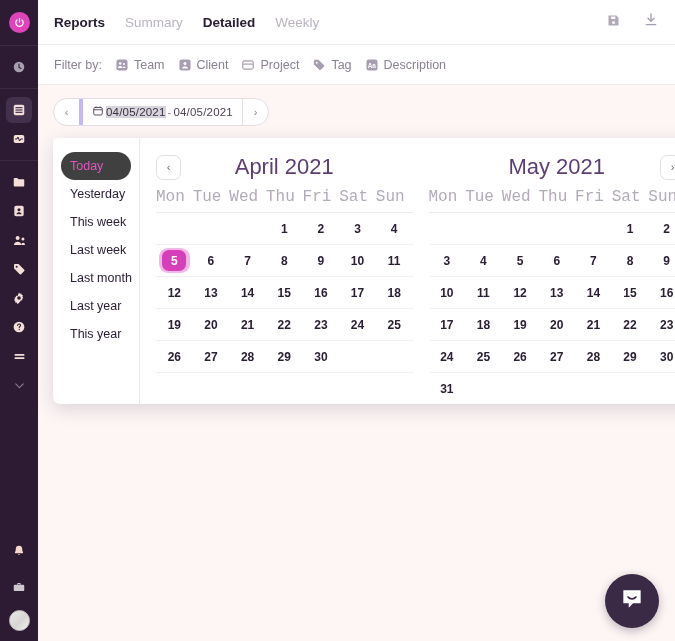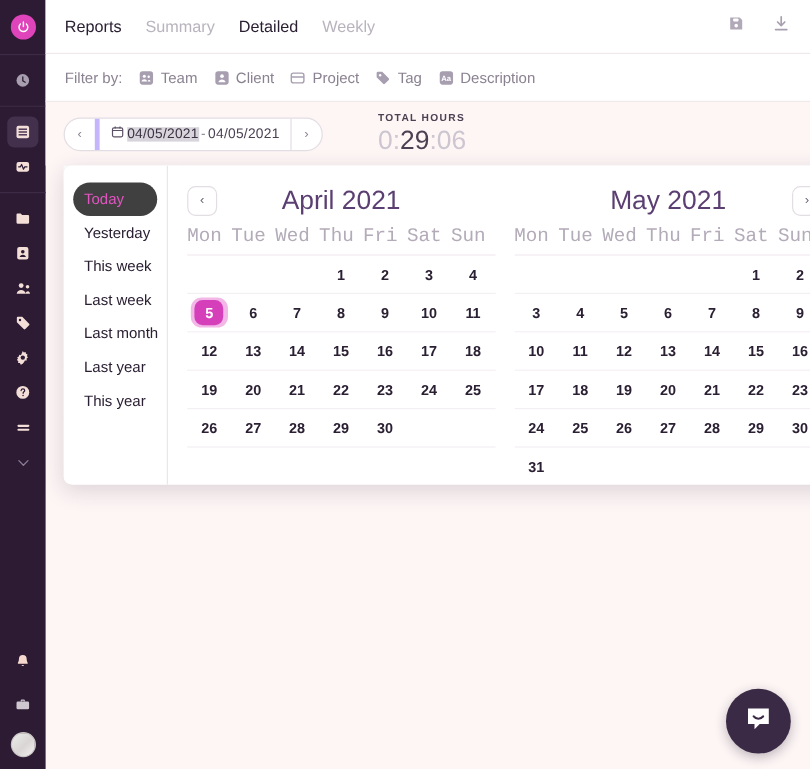--- a/index.html
+++ b/index.html
@@ -48,21 +48,21 @@
   }
 
   
   #header {
     position: absolute; left: 38px; top: 0; width: 637px; height: 45px;
     background: #fff; border-bottom: 1px solid #efe9ea;
     display: flex; align-items: center; padding: 0 16px;
   }
   .tabs { display: flex; align-items: baseline; gap: 20px; }
   .tab { font-size: 13.5px; color: #b9b3bd; white-space: nowrap; }
-  .tab.strong { color: #2b2033; font-weight: normal; text-align: center; }
+  .tab.strong { color: #2b2033; font-weight: bold; text-align: center; }
   .hdr-right { margin-left: auto; display: flex; align-items: center; gap: 22px;
     color: #a89fb0; }
 
   
   #filterbar {
     position: absolute; left: 38px; top: 45px; width: 637px; height: 40px;
     background: #fff; border-bottom: 1px solid #efe9ea;
     display: flex; align-items: center; padding: 0 16px; gap: 13px;
   }
   .filter-label { font-size: 12.5px; color: #8b8291; }
@@ -358,24 +358,20 @@
             <path d="M16 2.8v3.4"></path>
         </svg>
       </span>
       <span class="dc-date sel">04/05/2021</span>
       <span class="dc-dash">-</span>
       <span class="dc-date">04/05/2021</span>
     </div>
     <div class="dc-arrow">›</div>
   </div>
 
-  <div class="totals">
-    <div class="totals-label">TOTAL HOURS</div>
-    <div class="totals-val"><span>0:</span><b>29</b><span>:06</span></div>
-  </div>
 </div>
 
 <div id="behind">
   <div class="bg-row">
       <div class="bg-cell"></div>
     </div>
   <div class="bg-row">
       <div class="bg-cell"></div>
     </div>
   <div class="bg-row">

